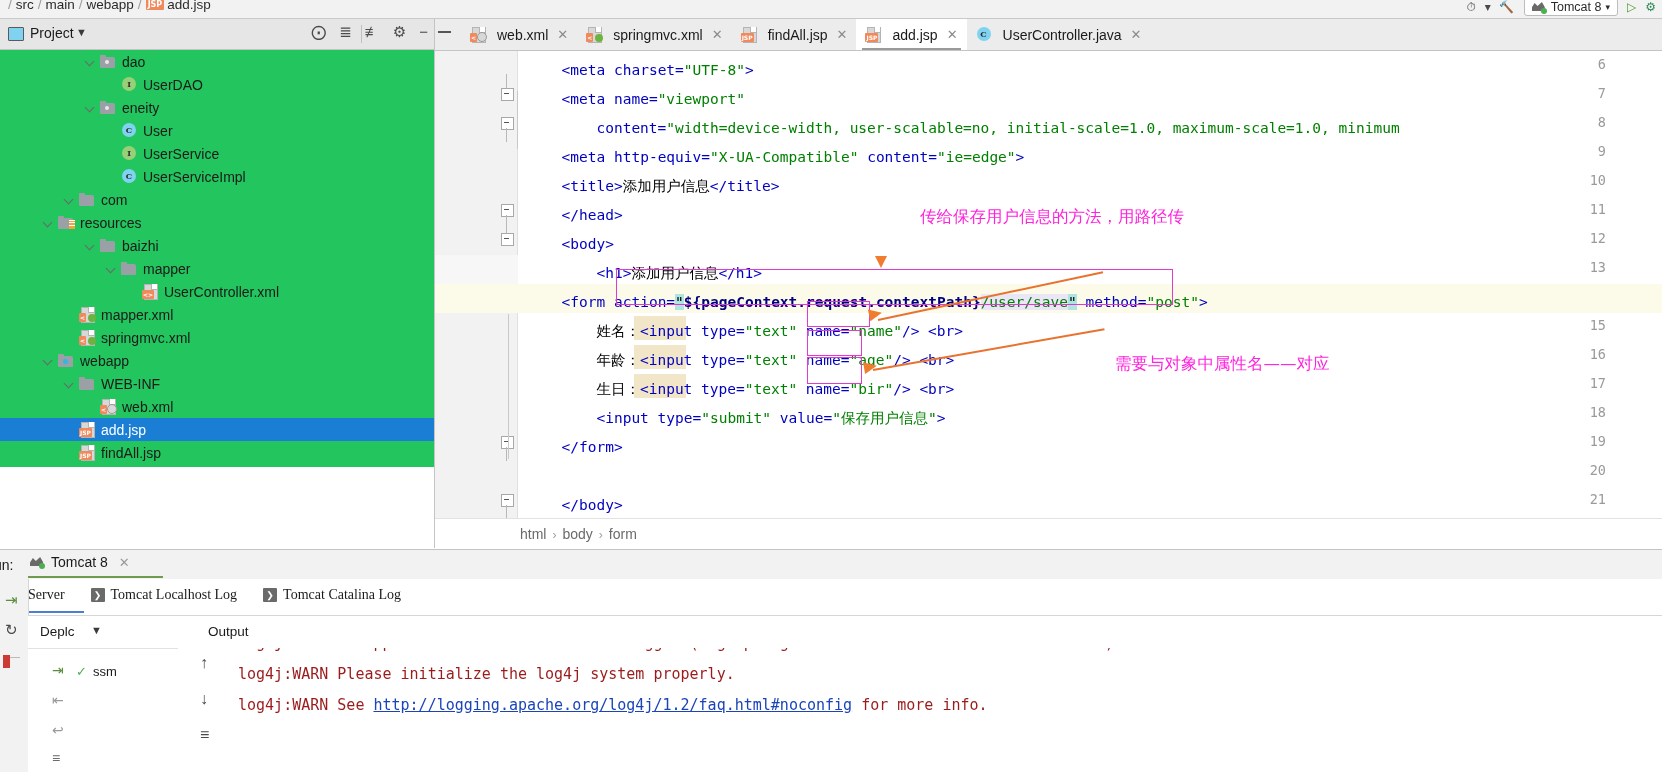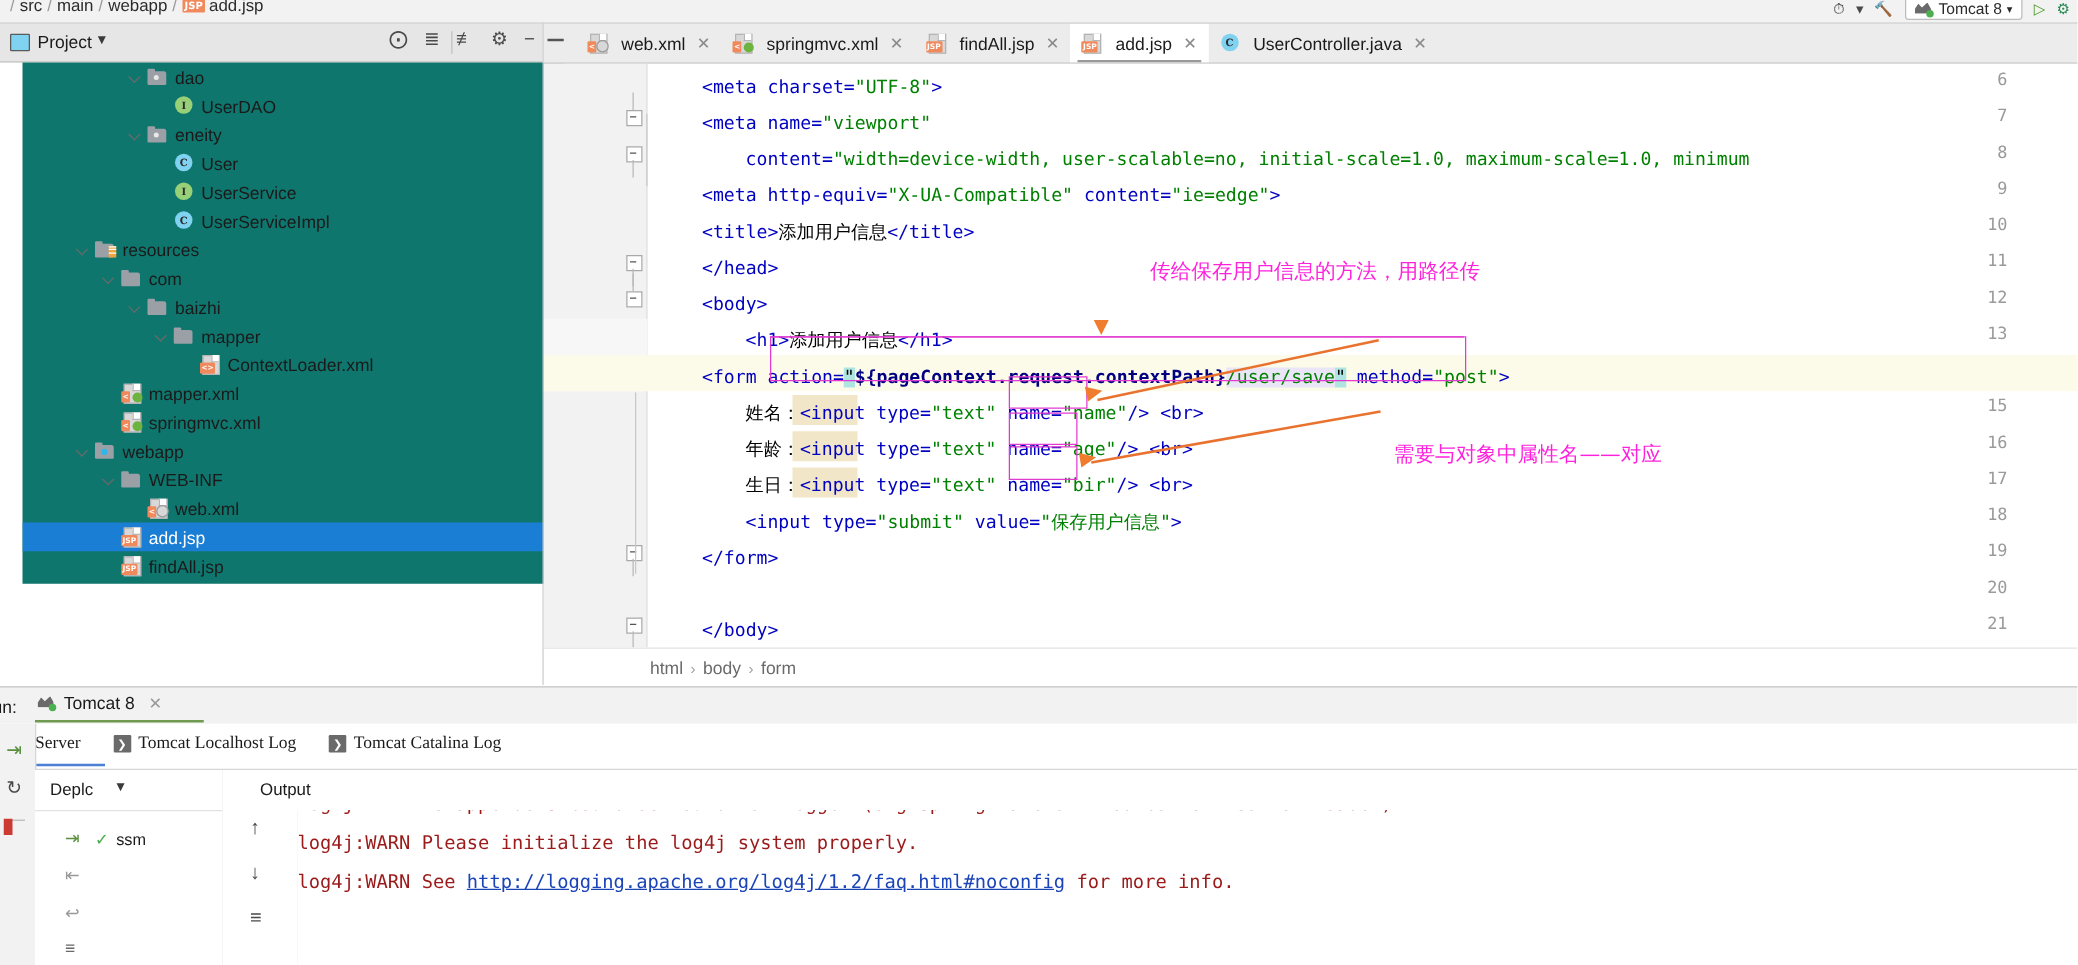--- a/index.html
+++ b/index.html
@@ -28,21 +28,21 @@
   .proj-header{position:absolute;left:0;top:19px;width:434px;height:30px;background:#e6e6e6;
                border-bottom:1px solid #c4c4c4;}
   .proj-title{position:absolute;left:30px;top:6px;font-size:14px;color:#1a1a1a;}
   .proj-sq{position:absolute;left:8px;top:8px;width:14px;height:12px;border:1.5px solid #5a5a5a;
            background:#7fd2f0;border-radius:1px;}
   .proj-caret{position:absolute;left:76px;top:7px;font-size:11px;color:#3a3a3a;}
   .ph-icons{position:absolute;right:6px;top:5px;display:flex;align-items:center;gap:13px;}
   .ph-icons .ic{font-size:15px;color:#4a4a4a;line-height:1;}
   .ph-div{position:absolute;right:72px;top:6px;width:1px;height:18px;background:#c0c0c0;}
 
-  .tree{position:absolute;left:0;top:50px;width:434px;height:417px;background:#0f766e;overflow:hidden;margin-left:18px;}
+  .tree{position:absolute;left:0;top:50px;width:434px;height:417px;background:#22c55e;overflow:hidden;}
   .trow{position:relative;height:23px;display:flex;align-items:center;white-space:nowrap;font-size:14px;color:#1a1a1a;}
   .trow.sel{background:#1a7fd4;color:#fff;}
   .twist{width:13px;height:13px;display:inline-block;position:relative;flex:0 0 auto;margin-right:3px;}
   .twist::after{content:"";position:absolute;left:2px;top:3px;width:6px;height:6px;
                 border-right:1.6px solid #6a6a6a;border-bottom:1.6px solid #6a6a6a;
                 transform:rotate(45deg);}
   .twist.blank::after{display:none;}
   .ico{width:17px;height:15px;flex:0 0 auto;margin-right:5px;position:relative;}
   
   .ico.folder::before{content:"";position:absolute;left:0;top:3px;width:15px;height:11px;
@@ -259,50 +259,50 @@
         </span>
         <span>UserService</span>
       </div>
       <div class="trow" style="padding-left: 105px;">
         <span class="twist blank"></span>
         <span class="ico rnd cls">
           <span class="c">C</span>
         </span>
         <span>UserServiceImpl</span>
       </div>
-      <div class="trow" style="padding-left: 42px;">
-        <span class="twist"></span>
-        <span class="ico folder res">
-          <span class="bar"></span>
-        </span>
-        <span>resources</span>
-      </div>
       <div class="trow" style="padding-left: 63px;">
         <span class="twist"></span>
         <span class="ico folder"></span>
         <span>com</span>
       </div>
+      <div class="trow" style="padding-left: 42px;">
+        <span class="twist"></span>
+        <span class="ico folder res">
+          <span class="bar"></span>
+        </span>
+        <span>resources</span>
+      </div>
       <div class="trow" style="padding-left: 84px;">
         <span class="twist"></span>
         <span class="ico folder"></span>
         <span>baizhi</span>
       </div>
       <div class="trow" style="padding-left: 105px;">
         <span class="twist"></span>
         <span class="ico folder"></span>
         <span>mapper</span>
       </div>
       <div class="trow" style="padding-left: 126px;">
         <span class="twist blank"></span>
         <span class="ico file">
           <span class="pg"></span>
           <span class="fold"></span>
           <span class="tag">&lt;&gt;</span>
         </span>
-        <span>ContextLoader.xml</span>
+        <span>UserController.xml</span>
       </div>
       <div class="trow" style="padding-left: 63px;">
         <span class="twist blank"></span>
         <span class="ico file">
           <span class="pg"></span>
           <span class="fold"></span>
           <span class="tag">&lt;</span>
           <span class="spring"></span>
         </span>
         <span>mapper.xml</span>

